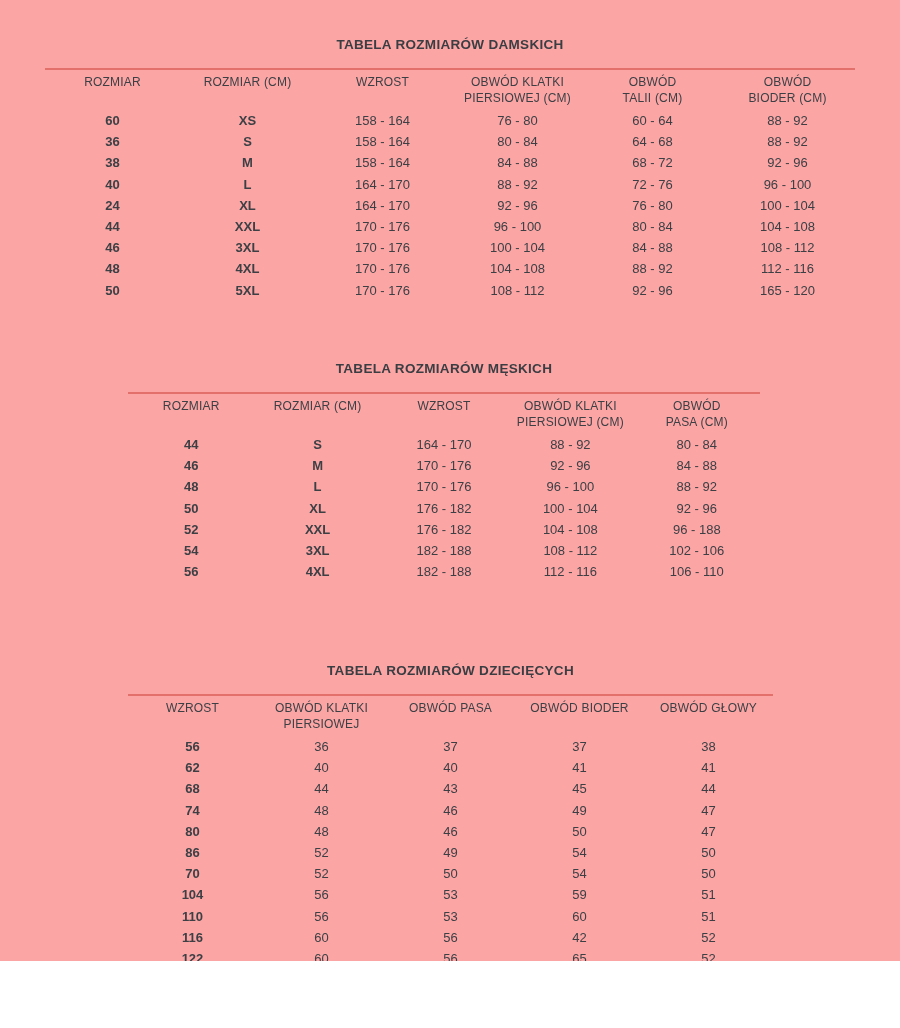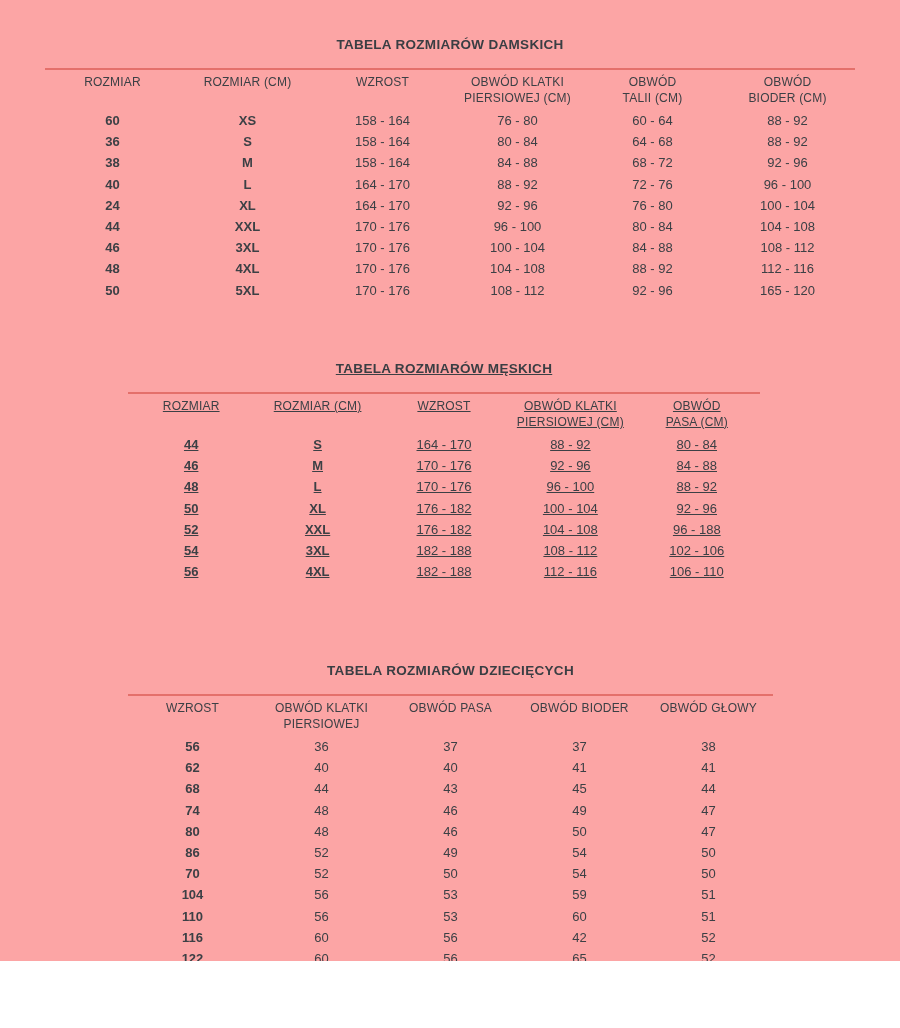--- a/index.html
+++ b/index.html
@@ -11,21 +11,21 @@
     position: relative;
     width: 900px;
     height: 961px;
     background: #fca5a5;
     font-family: "Liberation Sans", "DejaVu Sans", sans-serif;
     color: #3c4045;
     overflow: hidden;
   }
   .section { position: absolute; }
   #section-damskie  { left: 45px;  top: 37px;  width: 810px; }
-  #section-meskie   { left: 128px; top: 361px; width: 632px; text-decoration: underline; }
+  #section-meskie   { left: 128px; top: 361px; width: 632px; }
   #section-dzieciece{ left: 128px; top: 663px; width: 645px; }
 
   .section-title {
     font-size: 13.5px;
     font-weight: 700;
     text-align: center;
     letter-spacing: 0.3px;
     margin-bottom: 16px;
     color: #3a3e43;
   }

